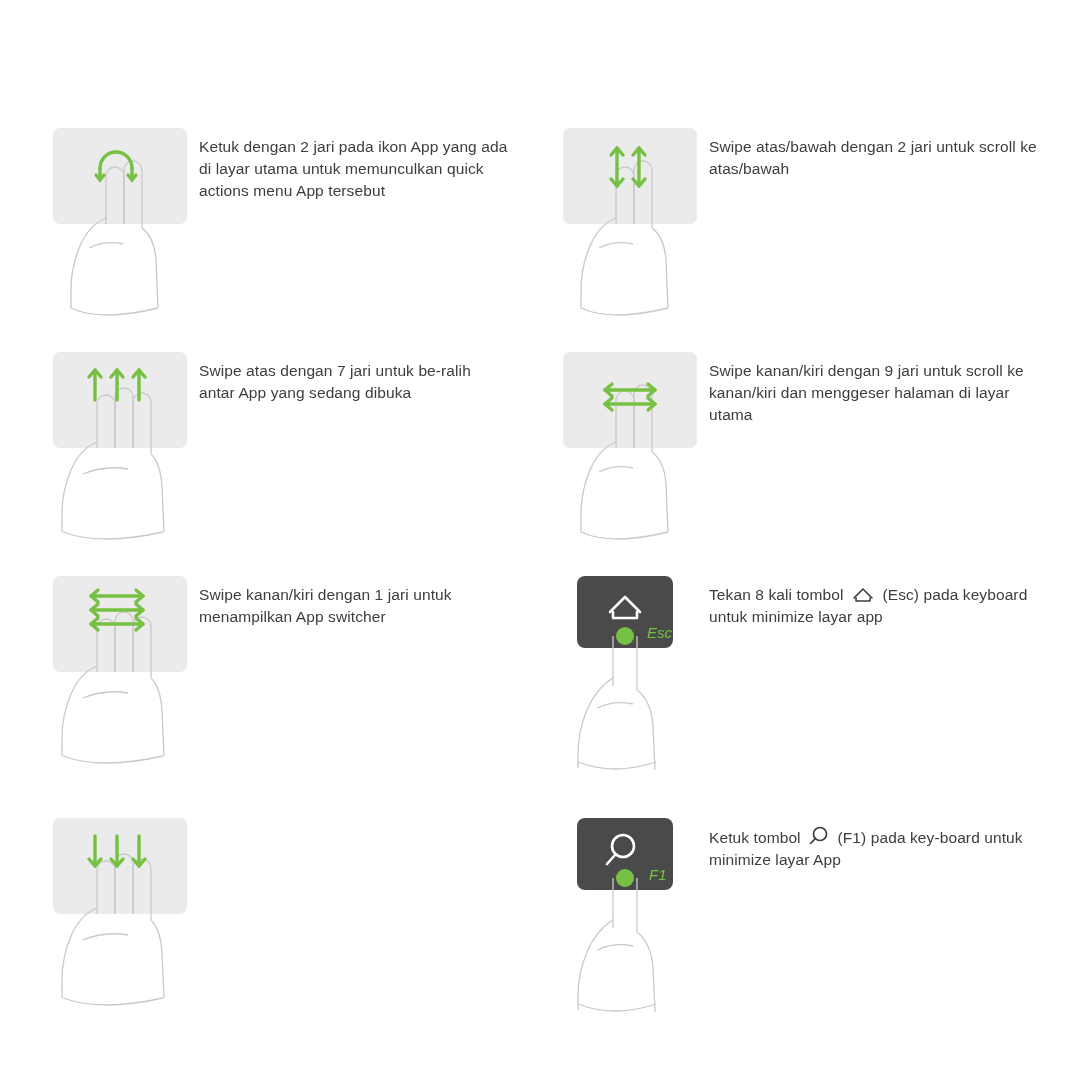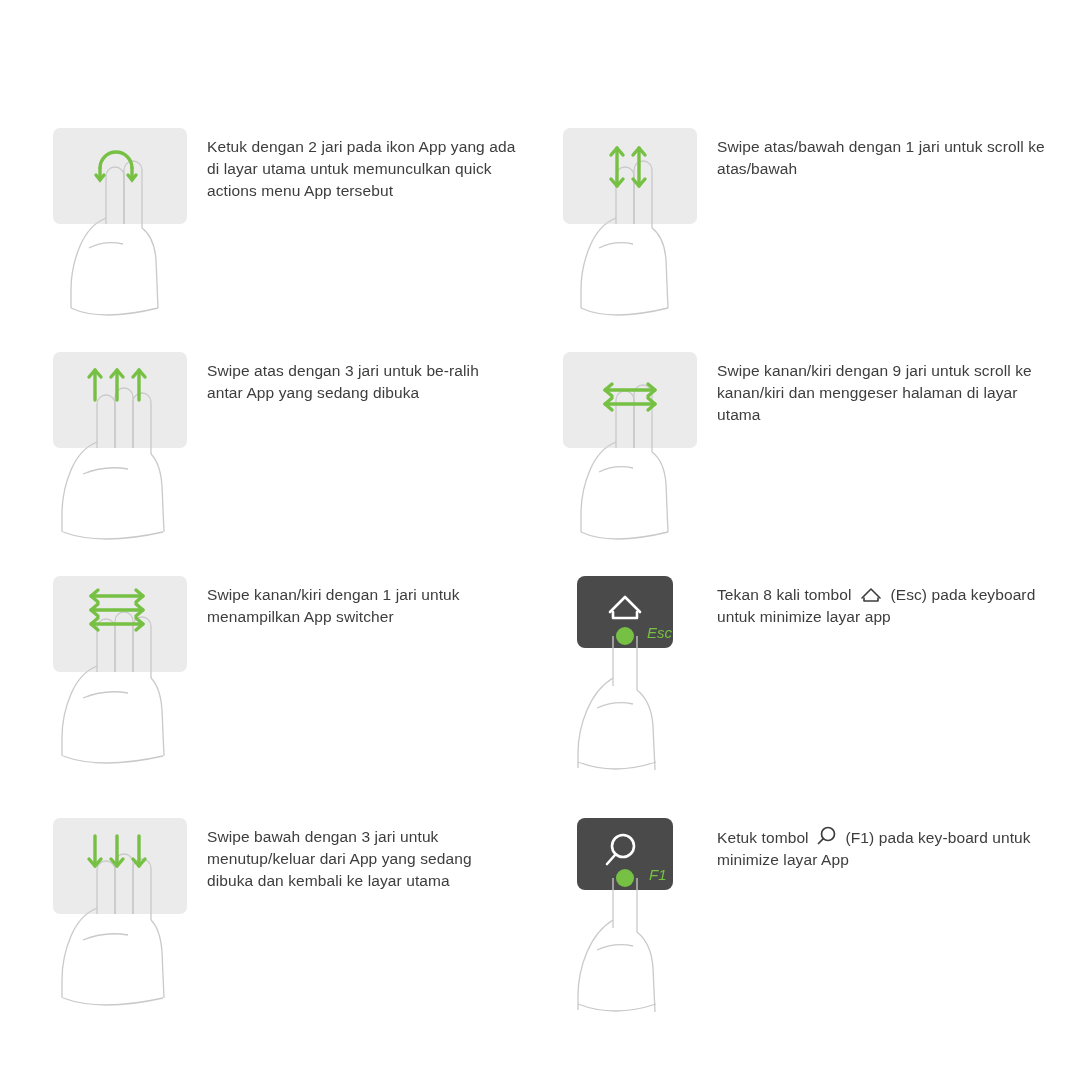--- a/index.html
+++ b/index.html
@@ -35,21 +35,21 @@
   .row-3 { top: 566px; }
   .row-4 { top: 808px; }
 
   .art {
     position: relative;
     width: 150px;
     flex: 0 0 150px;
     font-style: italic;
   }
   .caption {
-    margin-left: 12px;
+    margin-left: 4px;
     width: 312px;
     font-size: 15.5px;
     line-height: 1.42;
     color: #3d3d3d;
     letter-spacing: 0.1px;
     padding-top: 18px;
   }
   .caption.wide { width: 330px; }
 
   svg { display: block; overflow: visible; }
@@ -106,21 +106,21 @@
         <g stroke="#76c043" stroke-width="3.4" fill="none" stroke-linecap="round" stroke-linejoin="round">
           <path d="M62 30 L62 68"></path>
           <path d="M56 37 L62 30 L68 37"></path>
           <path d="M56 61 L62 68 L68 61"></path>
           <path d="M84 30 L84 68"></path>
           <path d="M78 37 L84 30 L90 37"></path>
           <path d="M78 61 L84 68 L90 61"></path>
         </g>
       </svg>
     </div>
-    <div class="caption wide">Swipe atas/bawah dengan 1 jari untuk scroll ke atas/bawah</div>
+    <div class="caption wide">Swipe atas/bawah dengan 2 jari untuk scroll ke atas/bawah</div>
   </div>
 
   <div class="cell col-left row-2">
     <div class="art">
       <svg width="150" height="200" viewBox="0 0 150 200">
         <rect x="8" y="10" width="134" height="96" rx="7" fill="#ebebeb"></rect>
         <g fill="none" stroke="#c9c9c9" stroke-width="1.3">
           <path d="M52 106 L52 62 a9 9 0 0 1 18 0 L70 106"></path>
           <path d="M70 106 L70 55 a9 9 0 0 1 18 0 L88 106"></path>
           <path d="M88 106 L88 60 a9 9 0 0 1 18 0 L106 112"></path>
@@ -132,21 +132,21 @@
         <g stroke="#76c043" stroke-width="3.4" fill="none" stroke-linecap="round" stroke-linejoin="round">
           <path d="M50 28 L50 58"></path>
             <path d="M44 35 L50 28 L56 35"></path>
           <path d="M72 28 L72 58"></path>
             <path d="M66 35 L72 28 L78 35"></path>
           <path d="M94 28 L94 58"></path>
             <path d="M88 35 L94 28 L100 35"></path>
         </g>
       </svg>
     </div>
-    <div class="caption">Swipe atas dengan 3 jari untuk be-ralih antar App yang sedang dibuka</div>
+    <div class="caption">Swipe atas dengan 7 jari untuk be-ralih antar App yang sedang dibuka</div>
   </div>
 
   <div class="cell col-right row-2">
     <div class="art">
       <svg width="150" height="200" viewBox="0 0 150 200">
         <rect x="8" y="10" width="134" height="96" rx="7" fill="#ebebeb"></rect>
         <g fill="none" stroke="#c9c9c9" stroke-width="1.3">
           <path d="M61 106 L61 58 a9 9 0 0 1 18 0 L79 106"></path>
           <path d="M79 106 L79 52 a9 9 0 0 1 18 0 L97 110"></path>
           <path d="M61 100 c-10 4 -20 14 -26 28 c-6 14 -9 30 -9 44 l0 18"></path>
@@ -246,21 +246,20 @@
         <g stroke="#76c043" stroke-width="3.4" fill="none" stroke-linecap="round" stroke-linejoin="round">
           <path d="M50 28 L50 58"></path>
             <path d="M44 51 L50 58 L56 51"></path>
           <path d="M72 28 L72 58"></path>
             <path d="M66 51 L72 58 L78 51"></path>
           <path d="M94 28 L94 58"></path>
             <path d="M88 51 L94 58 L100 51"></path>
         </g>
       </svg>
     </div>
-    <div class="caption">Swipe bawah dengan 3 jari untuk menutup/keluar dari App yang sedang dibuka dan kembali ke layar utama</div>
   </div>
 
   <div class="cell col-right row-4">
     <div class="art">
       <svg width="150" height="210" viewBox="0 0 150 210">
         <rect x="22" y="10" width="96" height="72" rx="8" fill="#4a4a4a"></rect>
         <g fill="none" stroke="#ffffff" stroke-width="2.6" stroke-linecap="round">
           <circle cx="68" cy="38" r="11"></circle>
           <path d="M60 47 L52 56"></path>
         </g>

